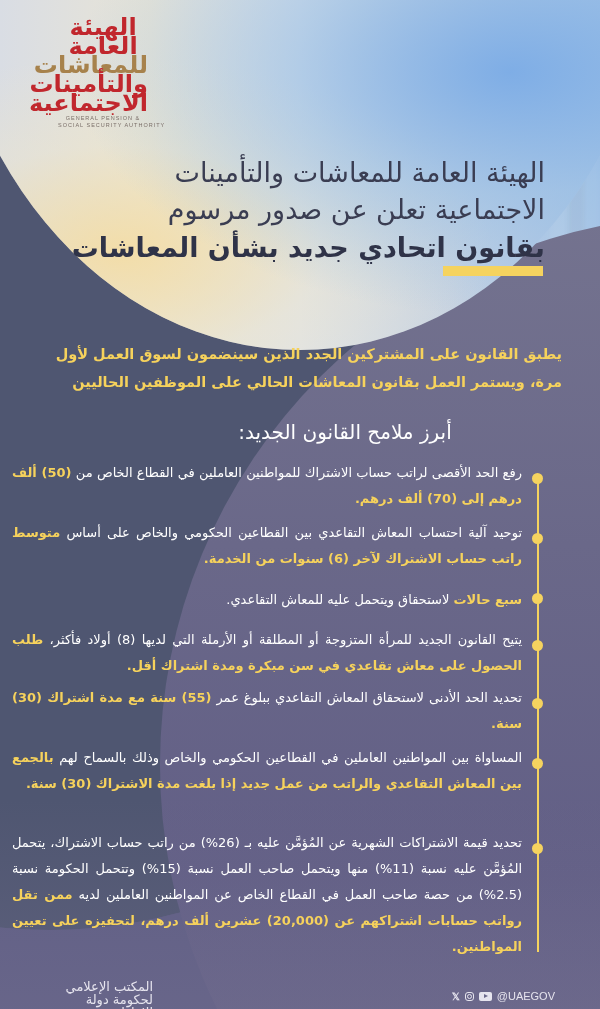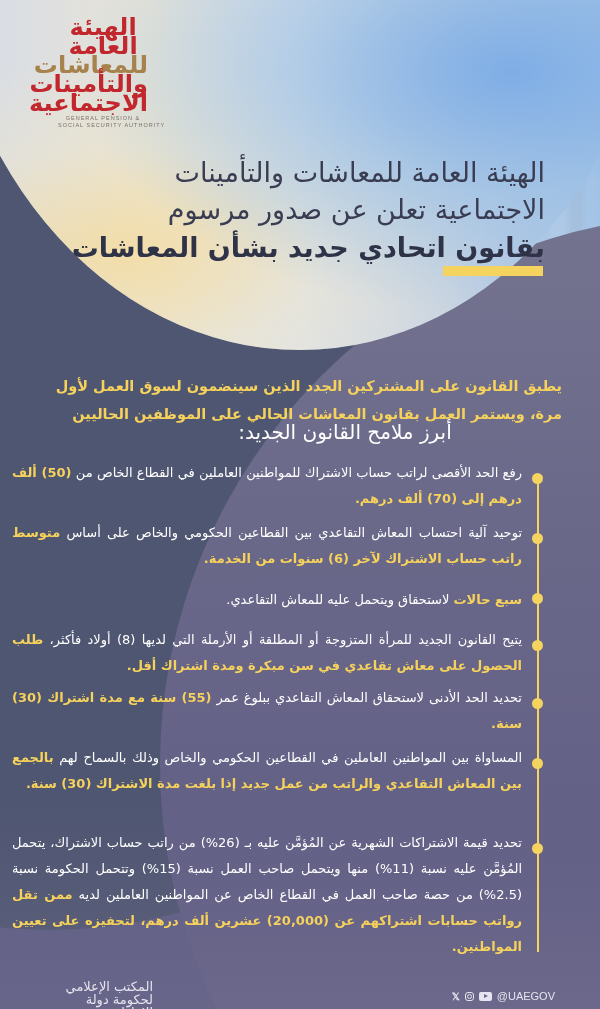--- a/index.html
+++ b/index.html
@@ -61,21 +61,21 @@
   }
   .title .l1, .title .l2 { font-size:27px; line-height:37px; font-weight:normal; }
   .title .l3 { font-size:27px; line-height:40px; font-weight:bold; color:#2f3348; }
   .title-bar {
     position:absolute; left:443px; top:266px; width:100px; height:10px; background:#f5d35f;
   }
 
   .intro {
     position:absolute; right:38px; top:340px; width:530px;
     direction:rtl; text-align:right; color:#f6d25c; font-weight:bold;
-    font-size:14.5px; line-height:28px;margin-top:32px;
+    font-size:14.5px; line-height:28px;
   }
   .subhead {
     position:absolute; right:55px; top:420px; width:400px;
     direction:rtl; text-align:center; color:#ffffff; font-size:20px;
   }
 
   .timeline {
     position:absolute; left:537px; top:478px; width:2px; height:474px; background:#f5d35f;
   }
   .dot {

